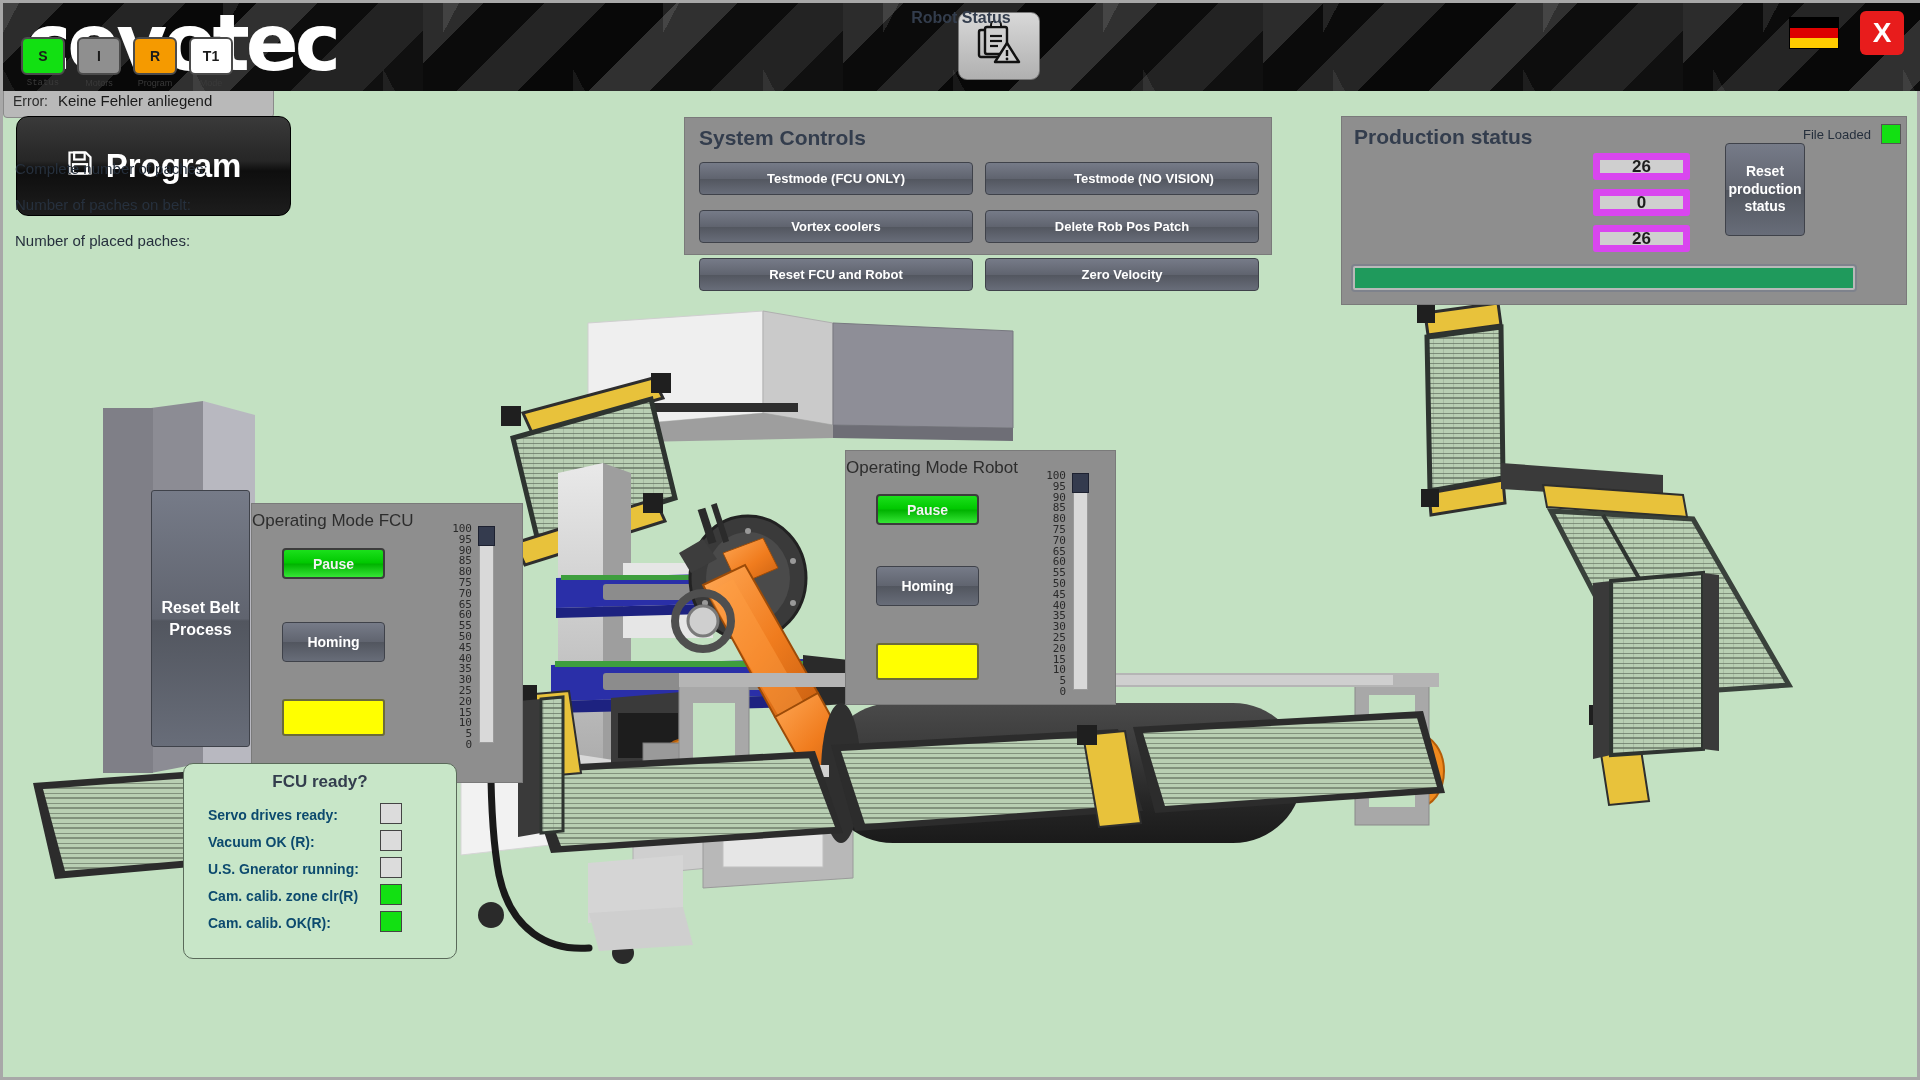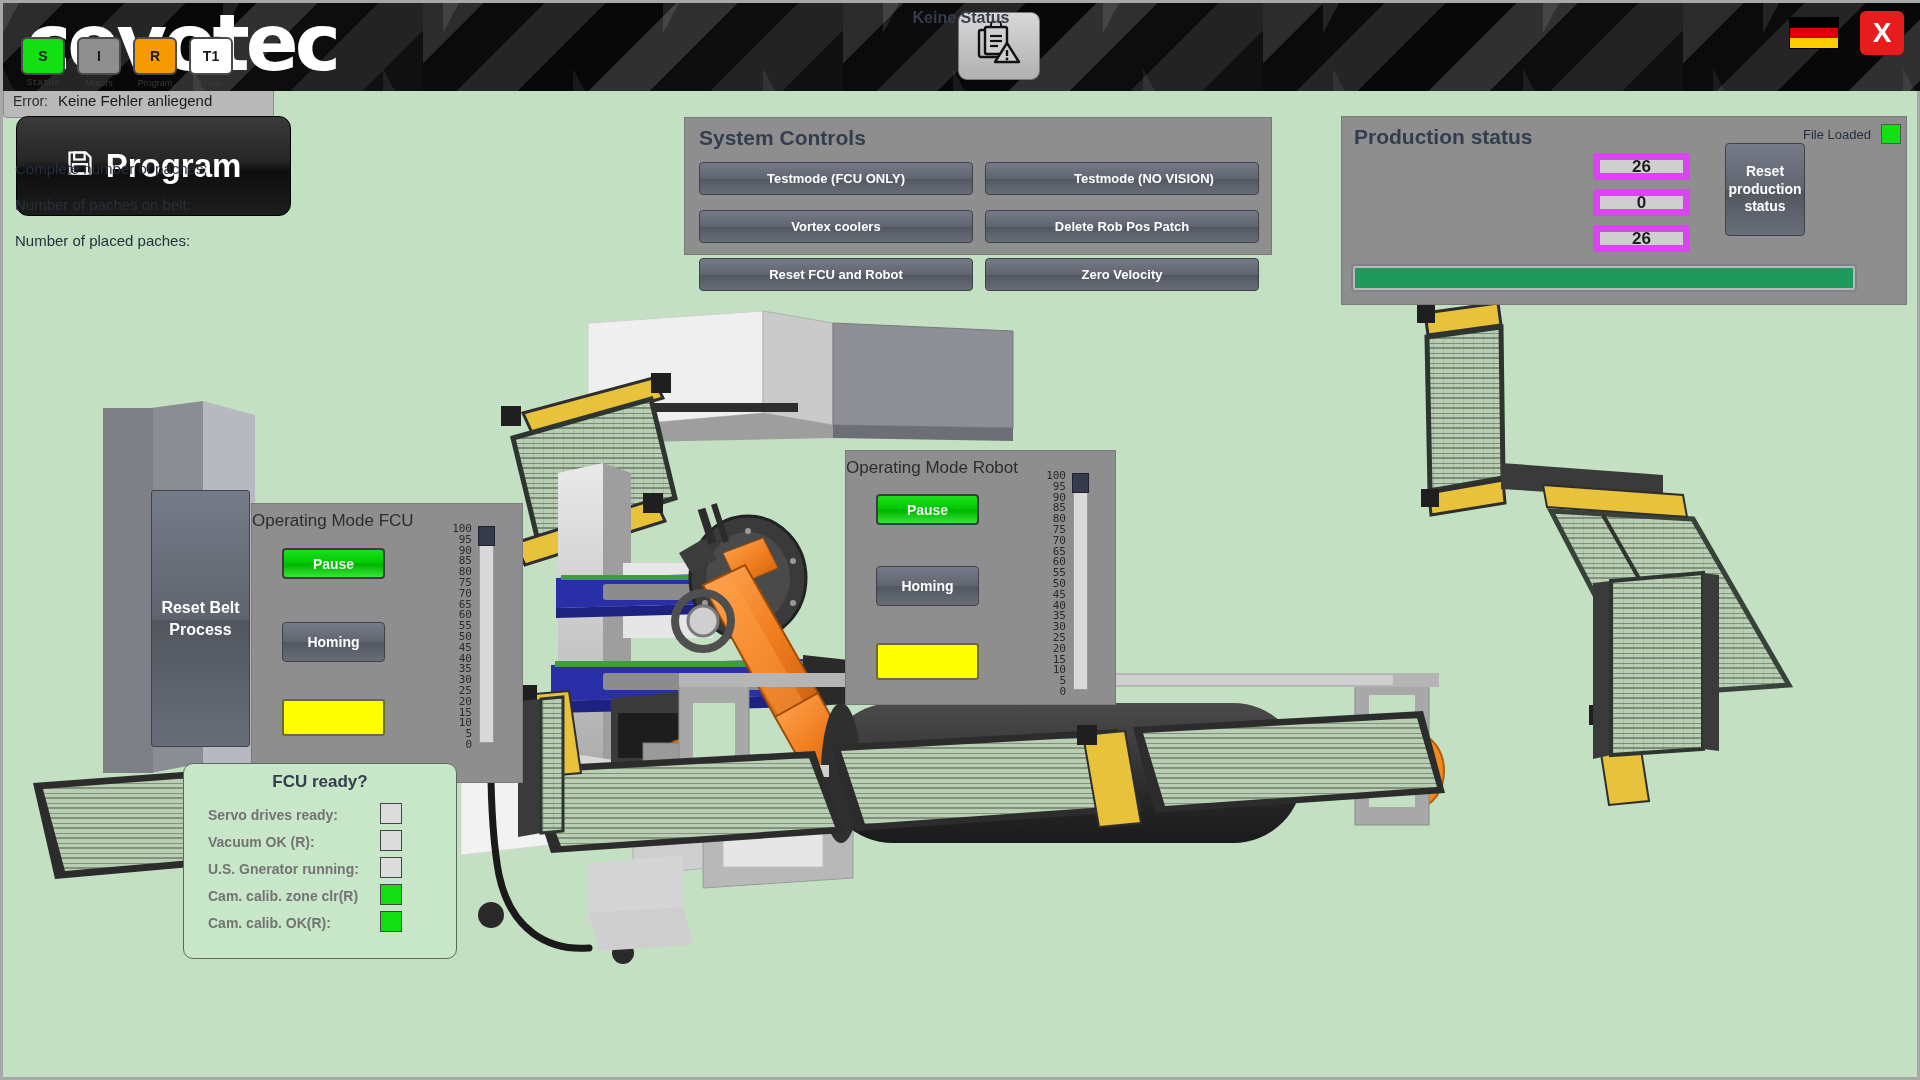--- a/index.html
+++ b/index.html
@@ -163,21 +163,21 @@
     position:absolute; left:148px; top:487px; width:99px; height:257px;
     font-size:16px; line-height:1.35; flex-direction:column; border-radius:3px;
   }
 
   
   #fcu-ready {
     position:absolute; left:180px; top:760px; width:274px; height:196px;
     background:#c8e6c8; border:1px solid #5a6a5a; border-radius:10px;
   }
   #fcu-ready .panel-title { position:absolute; width:100%; top:8px; text-align:center; font-size:17px; }
-  .fcu-row-label { position:absolute; left:24px; font-size:14px; font-weight:bold; color:#737373;text-align:right; }
+  .fcu-row-label { position:absolute; left:24px; font-size:14px; font-weight:bold; color:#0c4a6e;text-align:right; }
   .fcu-led { position:absolute; left:196px; width:22px; height:21px; border:1px solid #444; }
 
   
   #machine { position:absolute; left:0; top:300px; width:1920px; height:680px; }
 </style>
 </head>
 <body>
 
 <div id="app">
 
@@ -429,21 +429,21 @@
   <div class="numbox" style="left:1590px; top:186px;">0</div>
   <div class="numbox" style="left:1590px; top:222px;">26</div>
 
   <div class="gbtn" id="reset-prod-btn">Reset production status</div>
 
   <div id="progressbar-outer">
     <div id="progressbar-fill" style="width: 100%; background: rgb(31, 154, 92);"></div>
   </div>
 
   <div id="robot-panel">
-    <div class="panel-title">Keine Status</div>
+    <div class="panel-title">Robot Status</div>
 
     <div class="statebox" id="sb0" style="left: 18px; background: rgb(18, 224, 18);">S</div>
     <div class="statebox" id="sb1" style="left: 74px; background: rgb(143, 143, 143);">I</div>
     <div class="statebox" id="sb2" style="left: 130px; background: rgb(245, 154, 0);">R</div>
     <div class="statebox" id="sb3" style="left: 186px; background: rgb(255, 255, 255);">T1</div>
 
     <div class="statecap" style="left:12px;font-family:Liberation Mono, monospace;">Status</div>
     <div class="statecap" style="left:68px;">Motors</div>
     <div class="statecap" style="left:124px;">Program</div>
     <div class="statecap" style="left:180px;">Mode</div>

